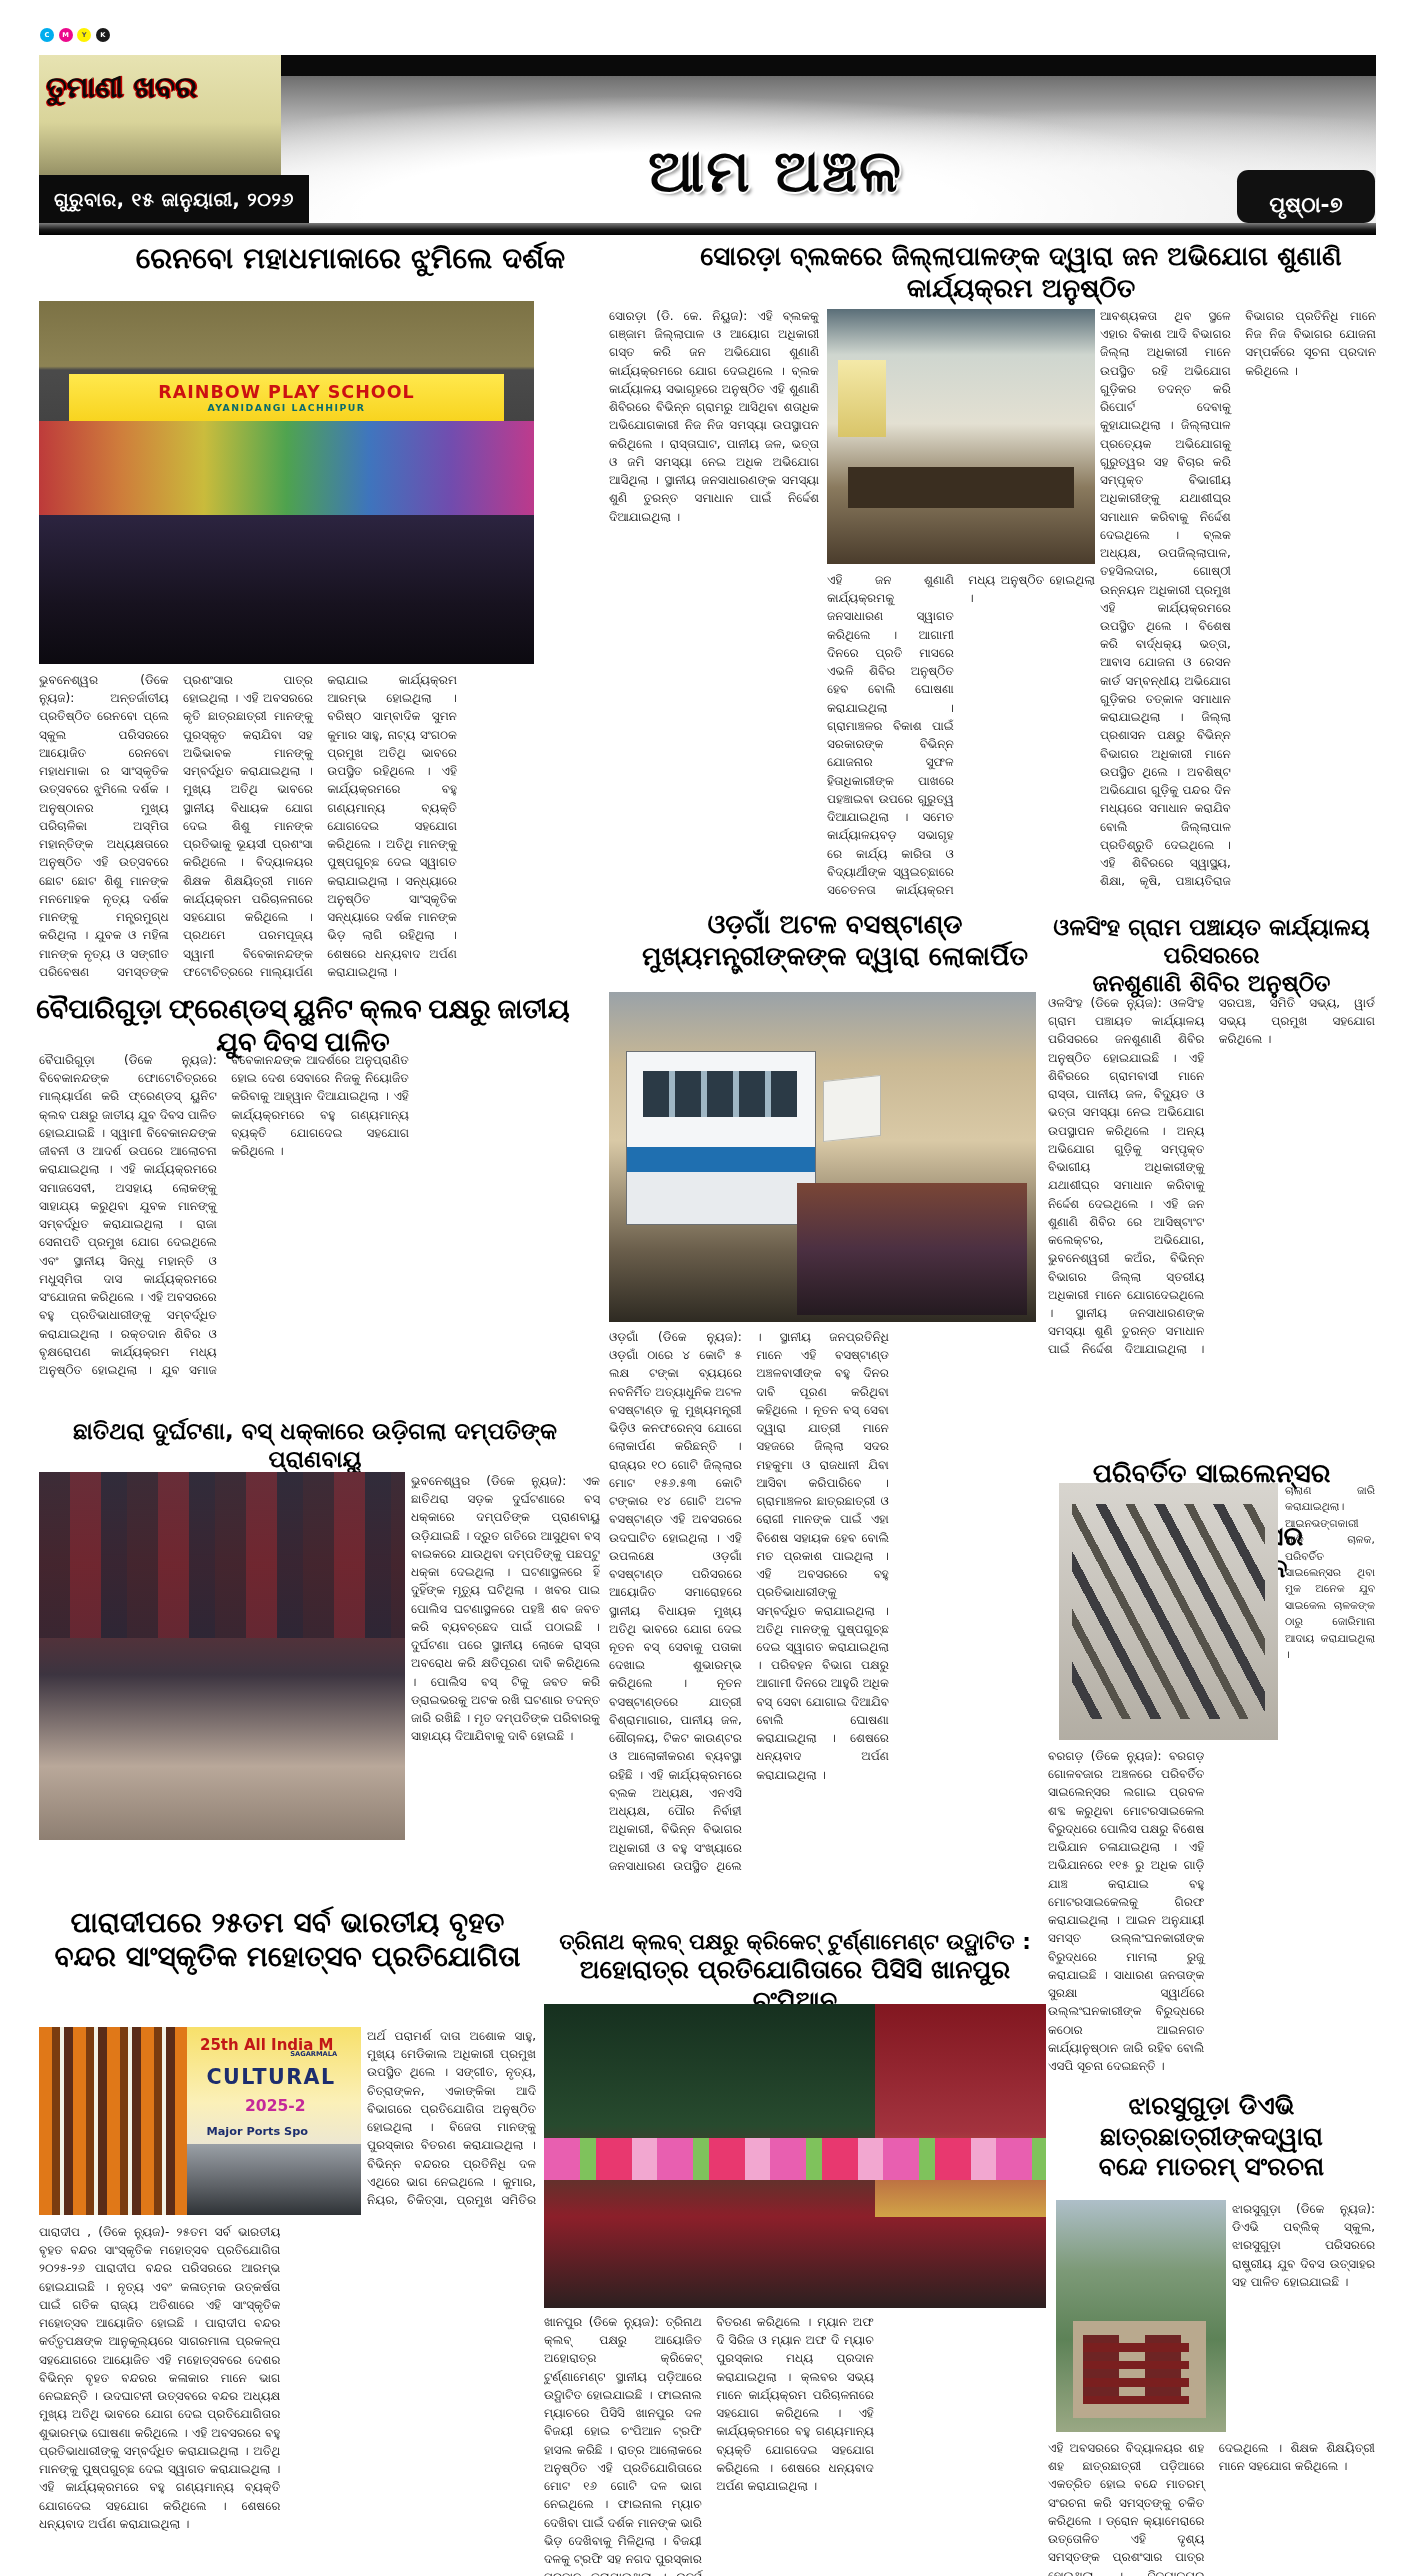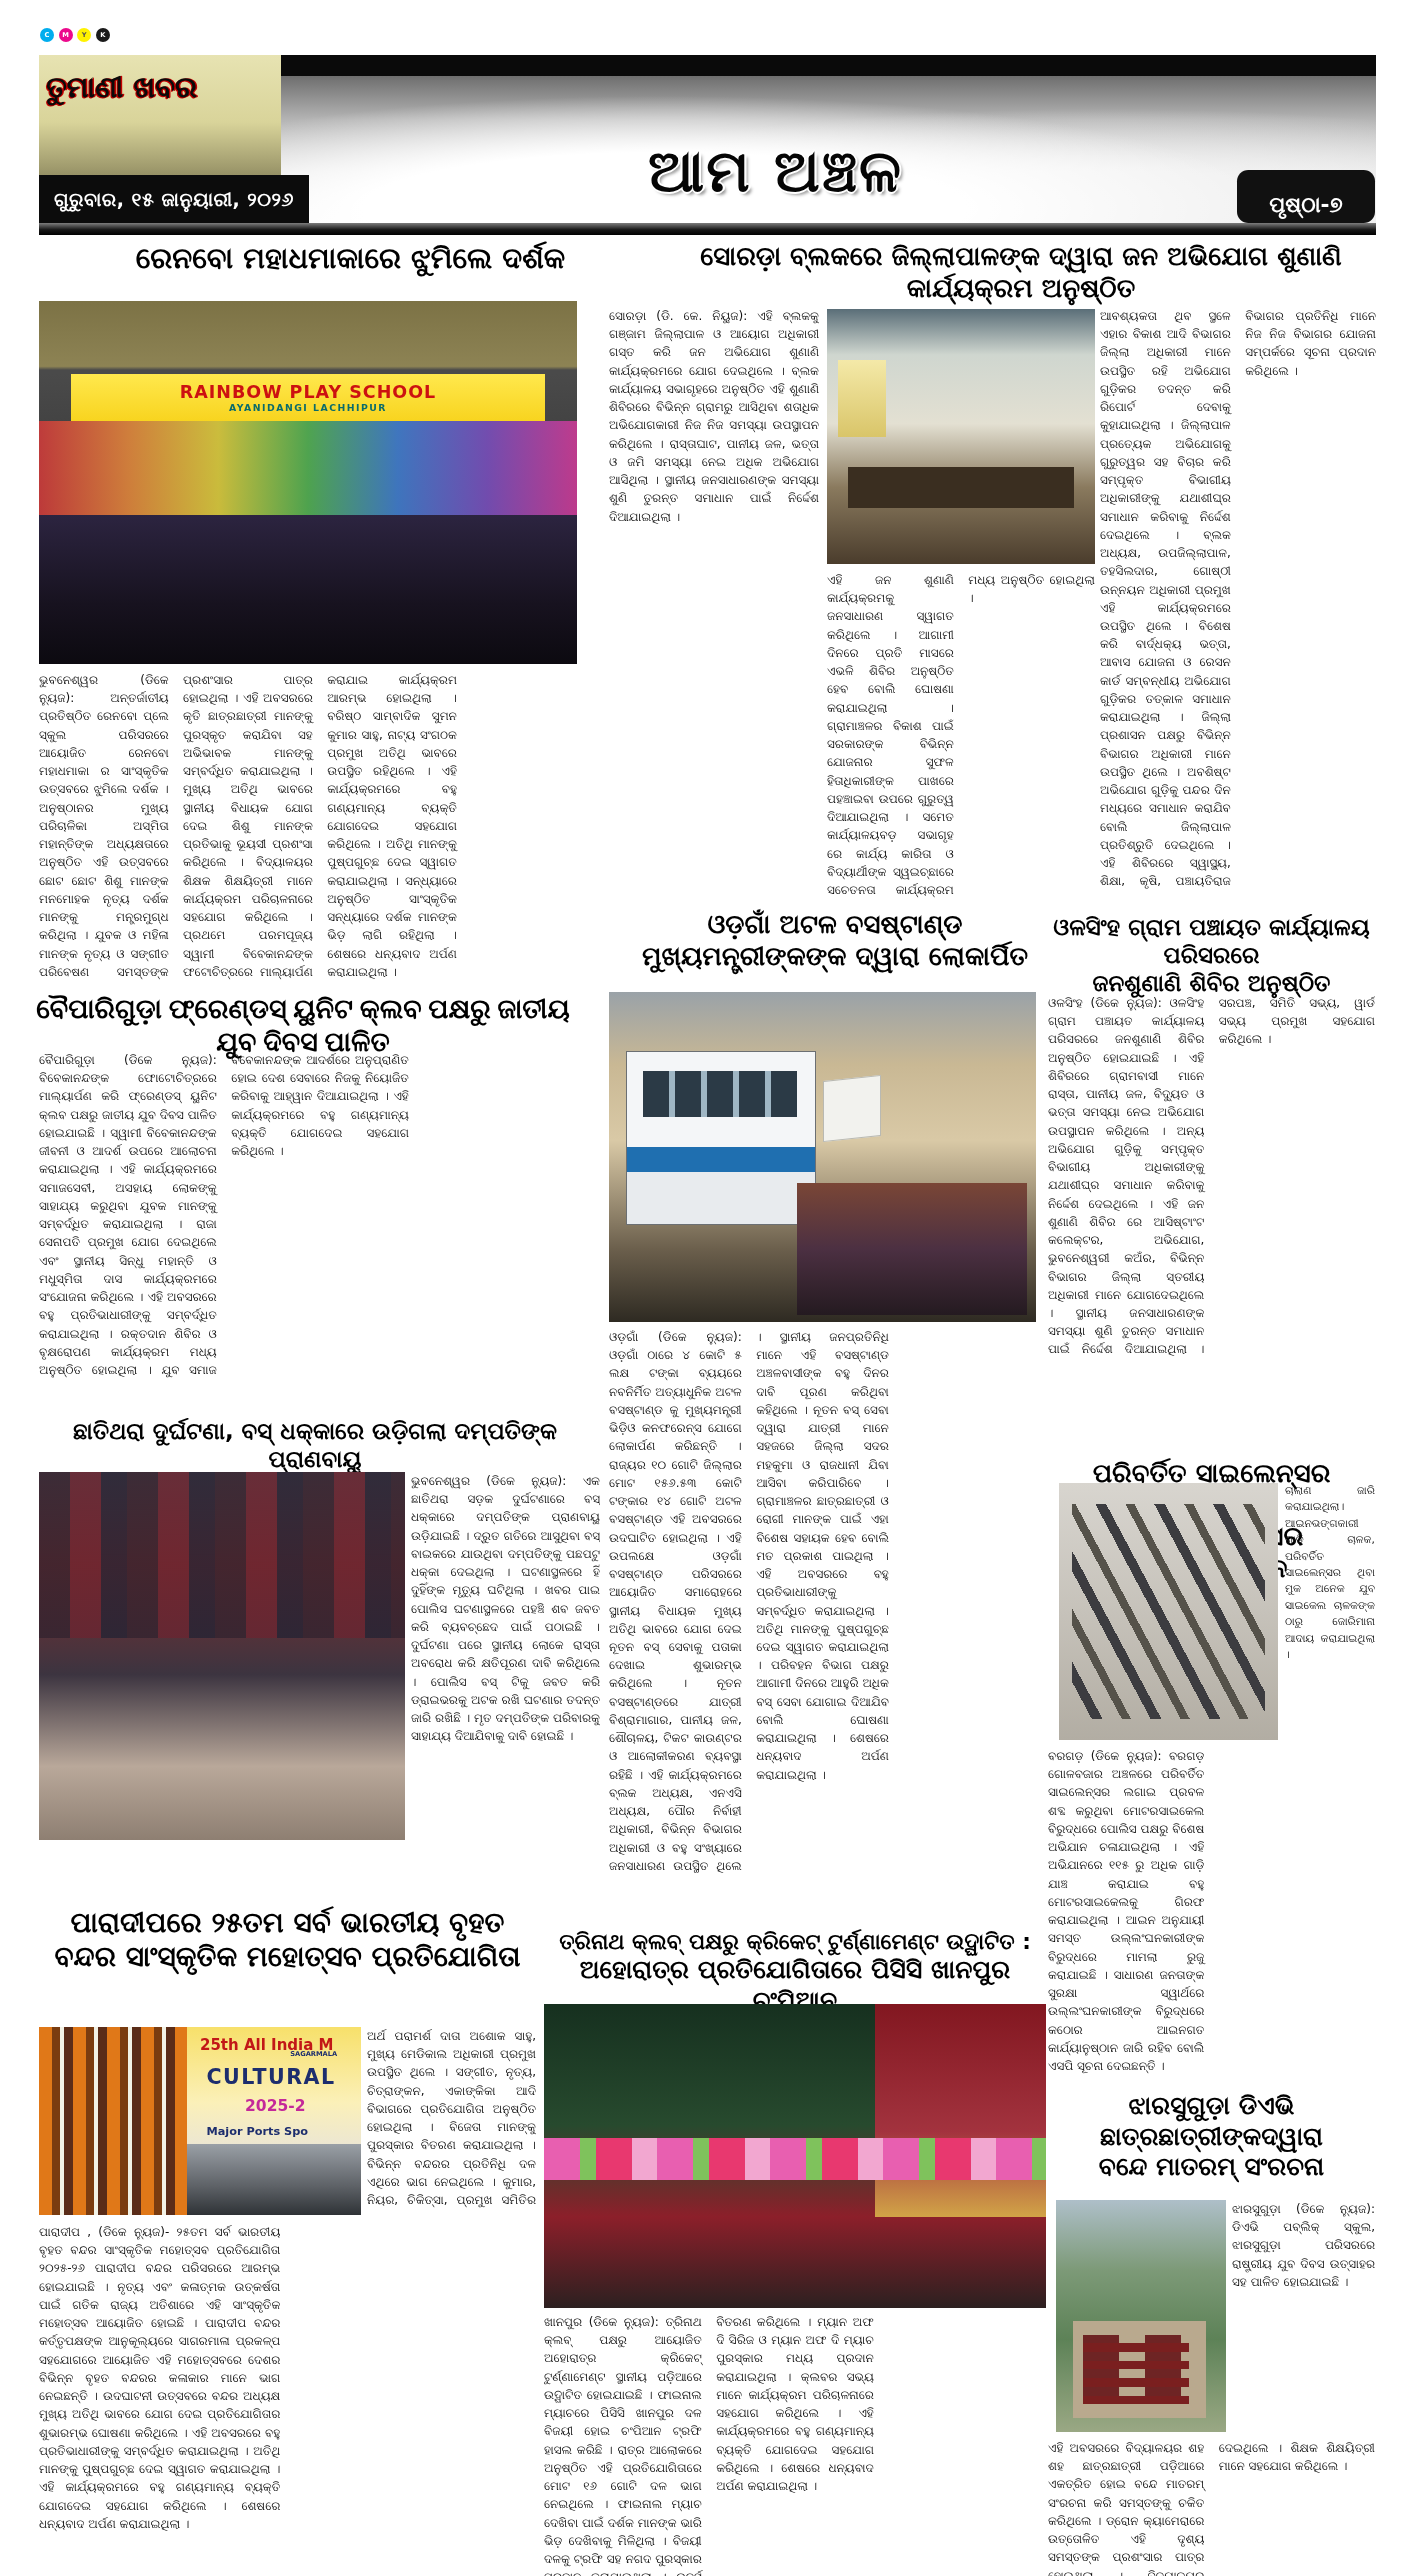--- a/index.html
+++ b/index.html
@@ -103,21 +103,21 @@
     </div>
     <div class="abs pagebox">
       <span>ପୃଷ୍ଠା-୭</span>
     </div>
   </div>
   <div class="abs hrule"></div>
 
   <div class="abs headline" style="left:667px;top:241px;width:708px;font-size:26px;">ସୋରଡ଼ା ବ୍ଲକରେ ଜିଲ୍ଲାପାଳଙ୍କ ଦ୍ୱାରା ଜନ ଅଭିଯୋଗ ଶୁଣାଣି କାର୍ଯ୍ୟକ୍ରମ ଅନୁଷ୍ଠିତ</div>
   <div class="abs headline" style="left:39px;top:241px;width:623px;font-size:29px;">ରେନବୋ ମହାଧମାକାରେ ଝୁମିଲେ ଦର୍ଶକ</div>
 
-  <div class="abs photo ph-rainbow" style="left:39px;top:301px;width:495px;height:363px;padding-left:43px;">
+  <div class="abs photo ph-rainbow" style="left:39px;top:301px;width:495px;height:363px;">
     <div class="abs rb-banner">
       <span class="l1">RAINBOW PLAY SCHOOL</span>
       <span class="l2">AYANIDANGI LACHHIPUR</span>
     </div>
     <div class="abs rb-stage"></div>
     <div class="abs rb-crowd"></div>
   </div>
   <div class="abs bodytxt cols4" style="left:39px;top:671px;width:562px;height:313px;">ଭୁବନେଶ୍ୱର (ଡିକେ ନ୍ୟୁଜ): ଅନ୍ତର୍ଜାତୀୟ ପ୍ରତିଷ୍ଠିତ ରେନବୋ ପ୍ଲେ ସ୍କୁଲ ପରିସରରେ ଆୟୋଜିତ ରେନବୋ ମହାଧମାକା ର ସାଂସ୍କୃତିକ ଉତ୍ସବରେ ଝୁମିଲେ ଦର୍ଶକ । ଅନୁଷ୍ଠାନର ମୁଖ୍ୟ ପରିଚାଳିକା ଅସ୍ମିତା ମହାନ୍ତିଙ୍କ ଅଧ୍ୟକ୍ଷତାରେ ଅନୁଷ୍ଠିତ ଏହି ଉତ୍ସବରେ ଛୋଟ ଛୋଟ ଶିଶୁ ମାନଙ୍କ ମନମୋହକ ନୃତ୍ୟ ଦର୍ଶକ ମାନଙ୍କୁ ମନ୍ତ୍ରମୁଗ୍ଧ କରିଥିଲା । ଯୁବକ ଓ ମହିଳା ମାନଙ୍କ ନୃତ୍ୟ ଓ ସଙ୍ଗୀତ ପରିବେଷଣ ସମସ୍ତଙ୍କ ପ୍ରଶଂସାର ପାତ୍ର ହୋଇଥିଲା । ଏହି ଅବସରରେ କୃତି ଛାତ୍ରଛାତ୍ରୀ ମାନଙ୍କୁ ପୁରସ୍କୃତ କରାଯିବା ସହ ଅଭିଭାବକ ମାନଙ୍କୁ ସମ୍ବର୍ଦ୍ଧିତ କରାଯାଇଥିଲା । ମୁଖ୍ୟ ଅତିଥି ଭାବରେ ସ୍ଥାନୀୟ ବିଧାୟକ ଯୋଗ ଦେଇ ଶିଶୁ ମାନଙ୍କ ପ୍ରତିଭାକୁ ଭୂୟସୀ ପ୍ରଶଂସା କରିଥିଲେ । ବିଦ୍ୟାଳୟର ଶିକ୍ଷକ ଶିକ୍ଷୟିତ୍ରୀ ମାନେ କାର୍ଯ୍ୟକ୍ରମ ପରିଚାଳନାରେ ସହଯୋଗ କରିଥିଲେ । ପ୍ରଥମେ ପରମପୂଜ୍ୟ ସ୍ୱାମୀ ବିବେକାନନ୍ଦଙ୍କ ଫଟୋଚିତ୍ରରେ ମାଲ୍ୟାର୍ପଣ କରାଯାଇ କାର୍ଯ୍ୟକ୍ରମ ଆରମ୍ଭ ହୋଇଥିଲା । ବରିଷ୍ଠ ସାମ୍ବାଦିକ ସୁମନ କୁମାର ସାହୁ, ନାଟ୍ୟ ସଂଗଠକ ପ୍ରମୁଖ ଅତିଥି ଭାବରେ ଉପସ୍ଥିତ ରହିଥିଲେ । ଏହି କାର୍ଯ୍ୟକ୍ରମରେ ବହୁ ଗଣ୍ୟମାନ୍ୟ ବ୍ୟକ୍ତି ଯୋଗଦେଇ ସହଯୋଗ କରିଥିଲେ । ଅତିଥି ମାନଙ୍କୁ ପୁଷ୍ପଗୁଚ୍ଛ ଦେଇ ସ୍ୱାଗତ କରାଯାଇଥିଲା । ସନ୍ଧ୍ୟାରେ ଅନୁଷ୍ଠିତ ସାଂସ୍କୃତିକ ସନ୍ଧ୍ୟାରେ ଦର୍ଶକ ମାନଙ୍କ ଭିଡ଼ ଲାଗି ରହିଥିଲା । ଶେଷରେ ଧନ୍ୟବାଦ ଅର୍ପଣ କରାଯାଇଥିଲା ।</div>
 
   <div class="abs bodytxt cols1" style="left:609px;top:307px;width:210px;height:598px;">ସୋରଡ଼ା (ଡି. କେ. ନିୟୁଜ): ଏହି ବ୍ଲକକୁ ଗଞ୍ଜାମ ଜିଲ୍ଲାପାଳ ଓ ଆୟୋଗ ଅଧିକାରୀ ଗସ୍ତ କରି ଜନ ଅଭିଯୋଗ ଶୁଣାଣି କାର୍ଯ୍ୟକ୍ରମରେ ଯୋଗ ଦେଇଥିଲେ । ବ୍ଲକ କାର୍ଯ୍ୟାଳୟ ସଭାଗୃହରେ ଅନୁଷ୍ଠିତ ଏହି ଶୁଣାଣି ଶିବିରରେ ବିଭିନ୍ନ ଗ୍ରାମରୁ ଆସିଥିବା ଶତାଧିକ ଅଭିଯୋଗକାରୀ ନିଜ ନିଜ ସମସ୍ୟା ଉପସ୍ଥାପନ କରିଥିଲେ । ରାସ୍ତାଘାଟ, ପାନୀୟ ଜଳ, ଭତ୍ତା ଓ ଜମି ସମସ୍ୟା ନେଇ ଅଧିକ ଅଭିଯୋଗ ଆସିଥିଲା । ସ୍ଥାନୀୟ ଜନସାଧାରଣଙ୍କ ସମସ୍ୟା ଶୁଣି ତୁରନ୍ତ ସମାଧାନ ପାଇଁ ନିର୍ଦ୍ଦେଶ ଦିଆଯାଇଥିଲା ।</div>

